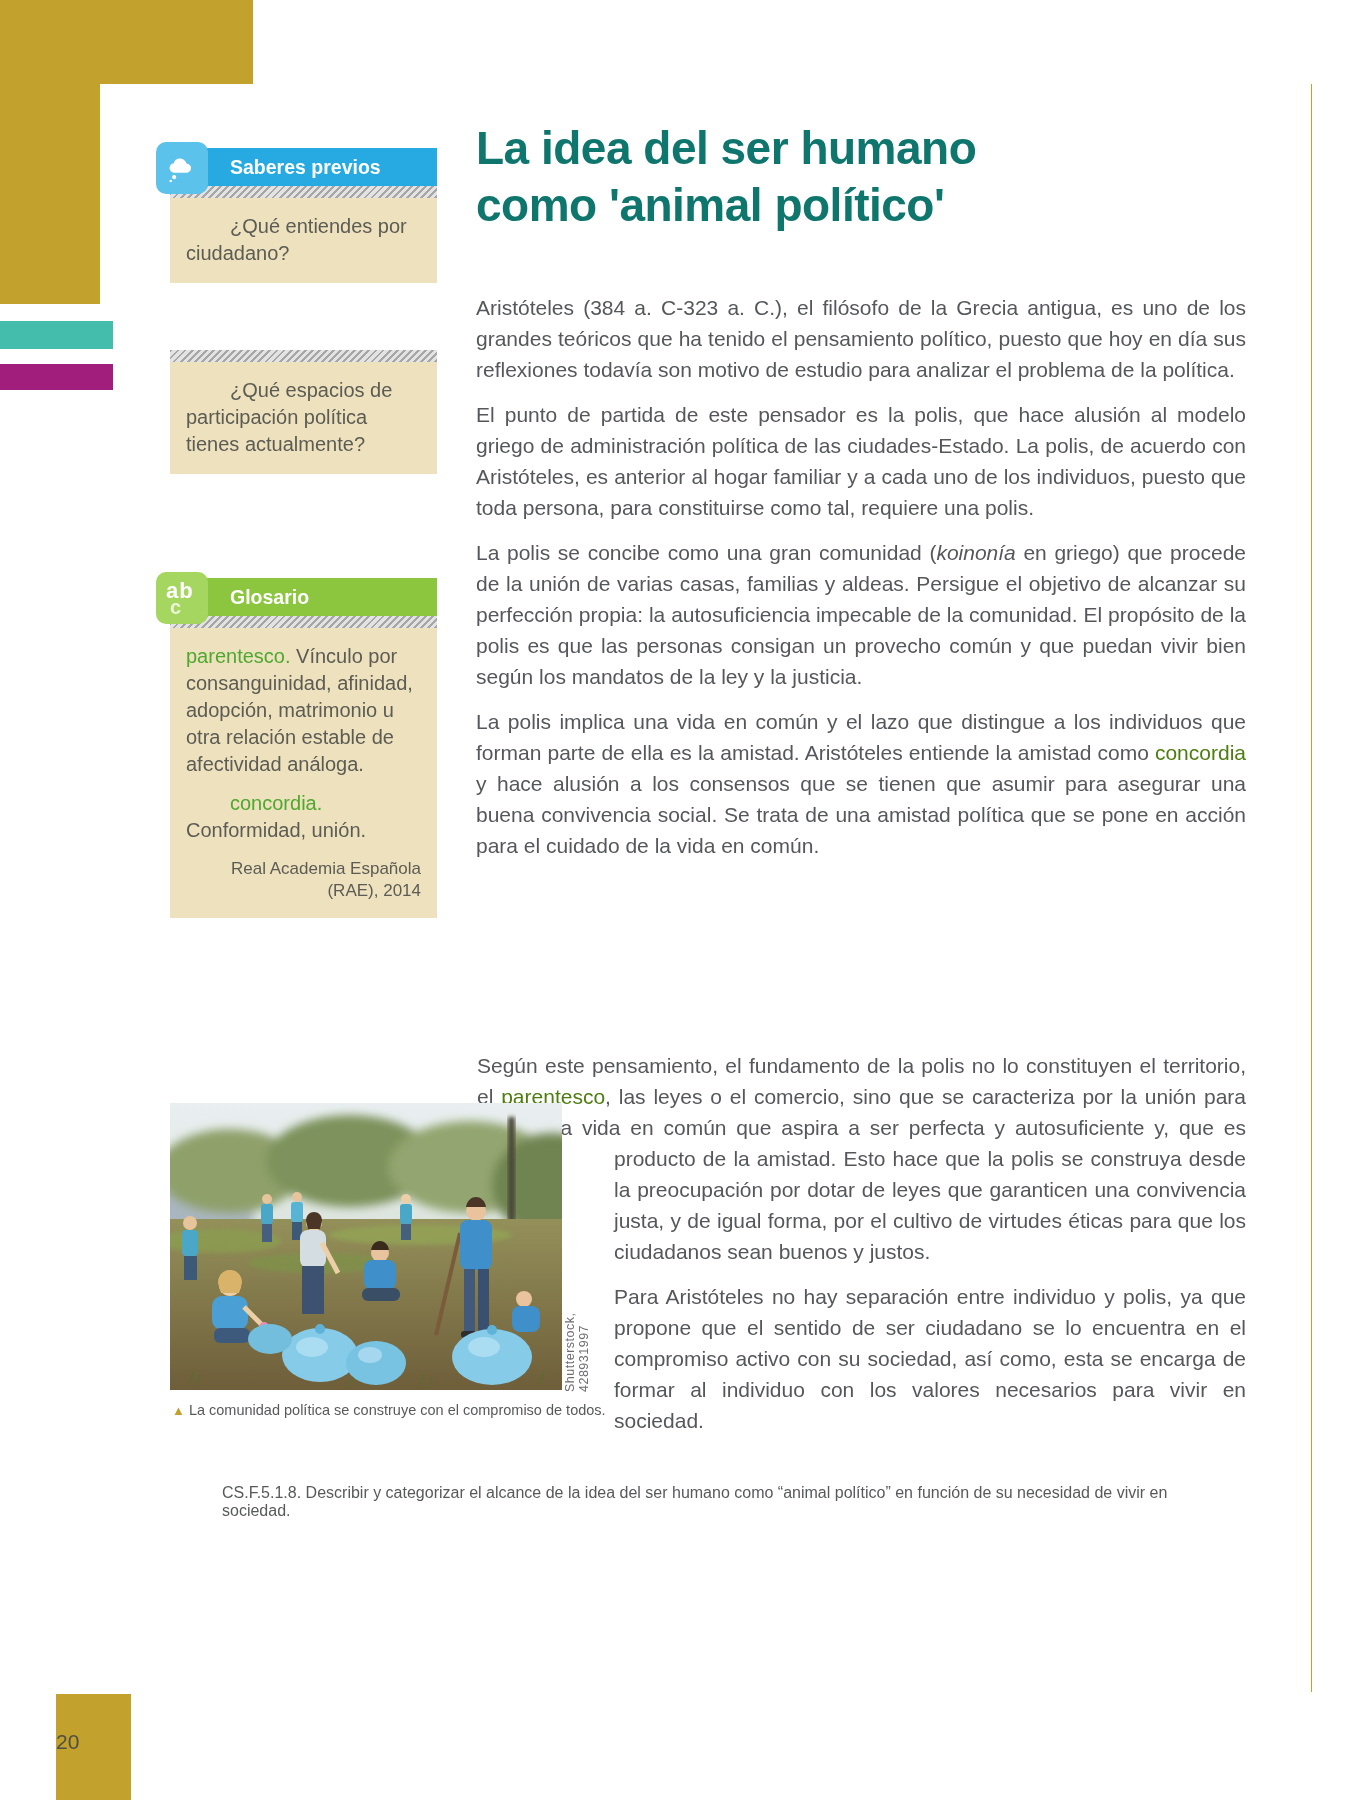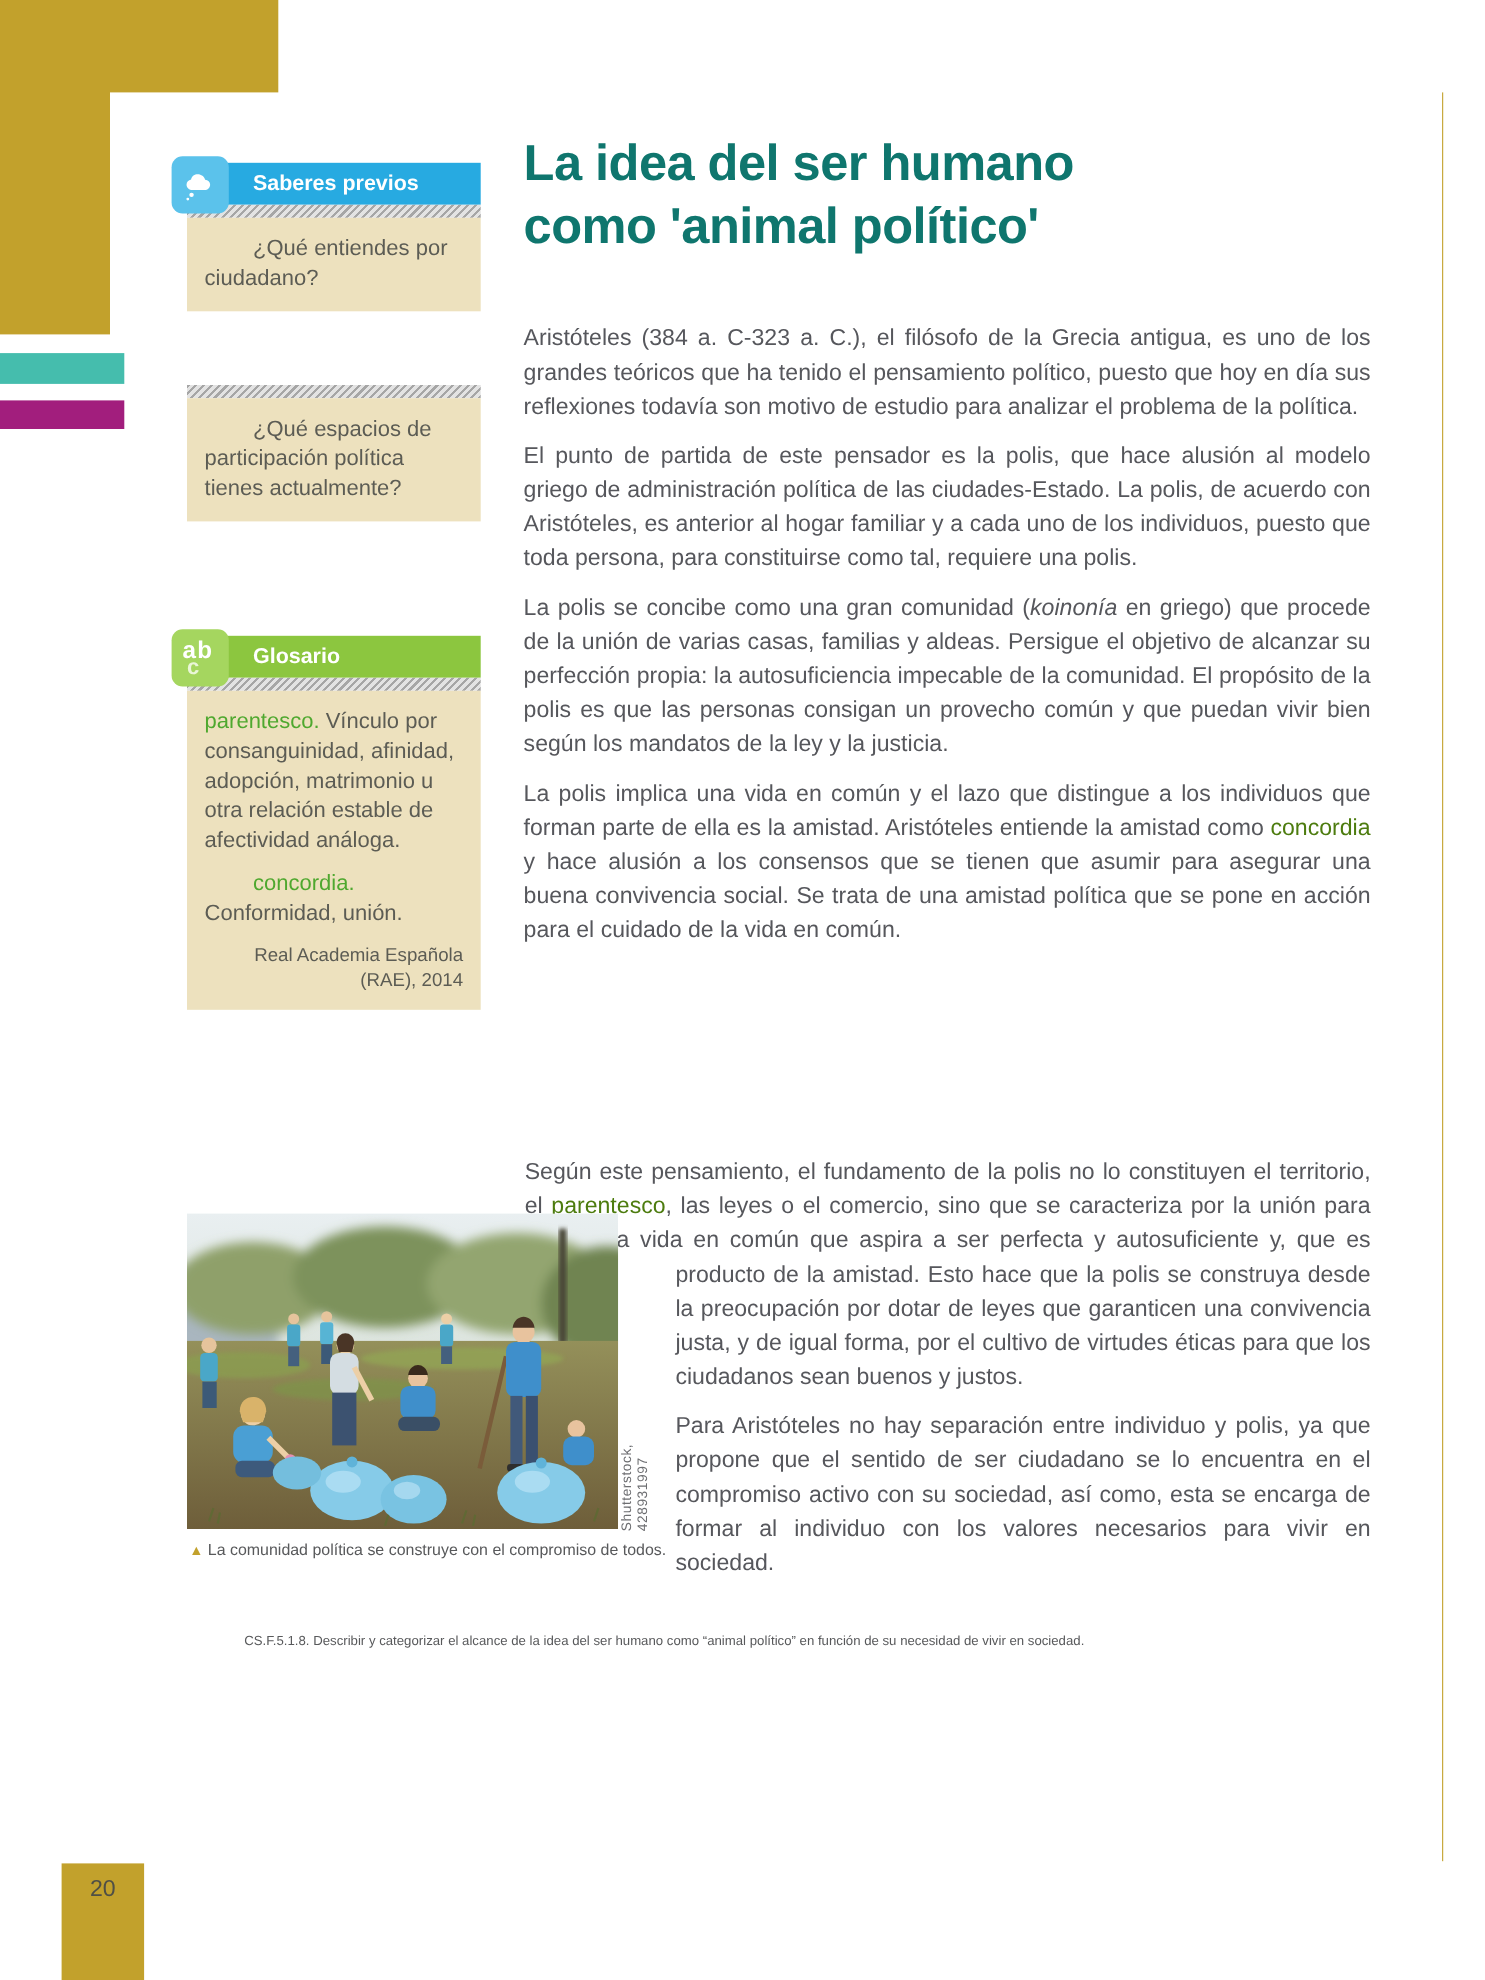--- a/index.html
+++ b/index.html
@@ -6,21 +6,21 @@
   .page{position:relative;width:1312px;height:1800px;background:#ffffff;
         font-family:"Liberation Sans",sans-serif;color:#58595B;overflow:hidden;}
 
   
   .gold-top-h{position:absolute;left:0;top:0;width:253px;height:84px;background:#C2A12C;}
   .gold-top-v{position:absolute;left:0;top:0;width:100px;height:304px;background:#C2A12C;}
   .teal-bar{position:absolute;left:0;top:321px;width:113px;height:28px;background:#45BDAD;}
   .magenta-bar{position:absolute;left:0;top:364px;width:113px;height:26px;background:#A21E7D;}
   .gold-right{position:absolute;left:1311px;top:84px;width:39px;height:1608px;background:#C2A12C;}
   .gold-bottom{position:absolute;left:56px;top:1694px;width:75px;height:106px;background:#C2A12C;}
-  .page-number{display:block;padding-top:12px;text-align:center;font-size:21px;color:#4f4f46;}
+  .page-number{display:block;padding-top:36px;font-size:21px;color:#4f4f46;}
 
   
   .side-box{position:absolute;left:170px;width:267px;}
   #box-saberes{top:148px;}
   #box-desequilibrio{top:350px;}
   #box-glosario{top:578px;}
 
   .box-header{position:relative;height:38px;display:flex;align-items:center;
               padding-left:60px;color:#fff;font-weight:bold;font-size:19.5px;}
   .hdr-blue{background:#27AAE1;}
@@ -70,21 +70,21 @@
   .figure{position:absolute;left:170px;top:1103px;width:392px;height:287px;overflow:hidden;}
   .figure svg{display:block;width:100%;height:100%;}
   .fig-credit{position:absolute;left:563px;top:1248px;height:144px;width:16px;
               writing-mode:vertical-rl;transform:rotate(180deg);
               font-size:12.5px;color:#6d6e71;letter-spacing:0.5px;}
   .fig-caption{position:absolute;left:172px;top:1402px;white-space:nowrap;
                font-size:14.5px;color:#58595B;}
   .caption-marker{color:#C2A12C;font-size:13px;}
 
   
-  .footer-code{position:absolute;left:222px;top:1484px;width:1000px;font-size:12px;color:#58595B;}
+  .footer-code{position:absolute;left:222px;top:1484px;width:1000px;font-size:16px;color:#58595B;}
 </style>
 </head>
 <body>
 
 <div class="page">
 
   <div class="gold-top-h"></div>
   <div class="gold-top-v"></div>
   <div class="teal-bar"></div>
   <div class="magenta-bar"></div>

